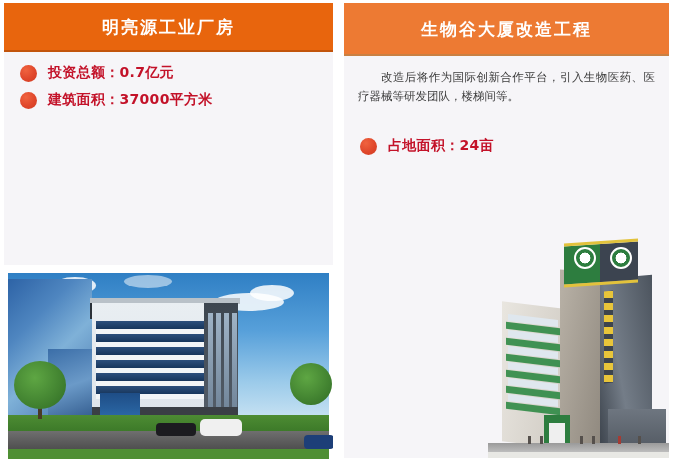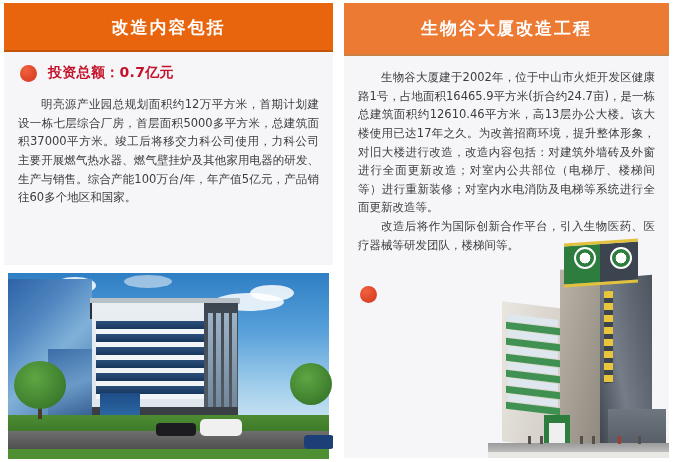--- a/index.html
+++ b/index.html
@@ -38,21 +38,20 @@
     height:49px;line-height:49px;
     background:#e8650d;
     font-size:17px;
     border-bottom:2px solid #c2540b;
   }
   .card-right .card-header{
     height:53px;line-height:53px;
     background:#ed7a33;
     font-size:17px;
     border-bottom:2px solid #c98043;
-    font-family:Liberation Mono, monospace;
   }
 
   
   .bullets{padding:12px 0 2px 16px;}
   .bullet-row{
     display:flex;align-items:center;
     margin-bottom:9px;
   }
   .bullet-dot{
     width:17px;height:17px;border-radius:50%;
@@ -231,30 +230,33 @@
   }
   .pr-person{position:absolute;width:3px;height:8px;background:#55504c;top:203px;}
 </style>
 </head>
 <body>
 
 <div class="board">
 
   <div class="card card-left">
 
-    <div class="card-header">改造内容包括</div>
+    <div class="card-header">明亮源工业厂房</div>
 
     <div class="bullets">
       <div class="bullet-row">
         <span class="bullet-dot"></span>
         <span class="bullet-text">投资总额：0.7亿元</span>
       </div>
+      <div class="bullet-row">
+        <span class="bullet-dot"></span>
+        <span class="bullet-text">建筑面积：37000平方米</span>
+      </div>
     </div>
 
-    <p class="body-copy">明亮源产业园总规划面积约12万平方米，首期计划建设一栋七层综合厂房，首层面积5000多平方米，总建筑面积37000平方米。竣工后将移交力科公司使用，力科公司主要开展燃气热水器、燃气壁挂炉及其他家用电器的研发、生产与销售。综合产能100万台/年，年产值5亿元，产品销往60多个地区和国家。</p>
 
     <div class="photo photo-left">
       <div class="pl-sky"></div>
       <div class="pl-cloud pl-c1"></div>
       <div class="pl-cloud pl-c2"></div>
       <div class="pl-cloud pl-c5"></div>
       <div class="pl-cloud pl-c3"></div>
       <div class="pl-cloud pl-c4"></div>
 
       <div class="pl-glassbldg"></div>
@@ -297,26 +299,26 @@
       <div class="pl-car pl-car1"></div>
       <div class="pl-car pl-car2"></div>
       <div class="pl-car pl-car3"></div>
     </div>
   </div>
 
   <div class="card card-right">
 
     <div class="card-header">生物谷大厦改造工程</div>
 
-    <p class="body-copy">生物谷大厦建于2002年，位于中山市火炬开发区健康路1号，占地面积16465.9平方米(折合约24.7亩)，是一栋总建筑面积约12610.46平方米，高13层办公大楼。该大楼使用已达17年之久。为改善招商环境，提升整体形象，对旧大楼进行改造，改造内容包括：对建筑外墙砖及外窗进行全面更新改造；对室内公共部位（电梯厅、楼梯间等）进行重新装修；对室内水电消防及电梯等系统进行全面更新改造等。</p>
     <p class="body-copy">改造后将作为国际创新合作平台，引入生物医药、医疗器械等研发团队，楼梯间等。</p>
 
     <div class="bullets" style="margin-top:22px">
       <div class="bullet-row">
         <span class="bullet-dot"></span>
+        <span class="bullet-text">占地面积：24亩</span>
       </div>
     </div>
 
     <div class="photo photo-right">
       <div class="pr-wrap">
         <div class="pr-towerA"></div>
         <div class="pr-glass" style="top:84px"></div>
         <div class="pr-floor" style="top:92px"></div>
         <div class="pr-glass" style="top:100px"></div>
         <div class="pr-floor" style="top:108px"></div>

